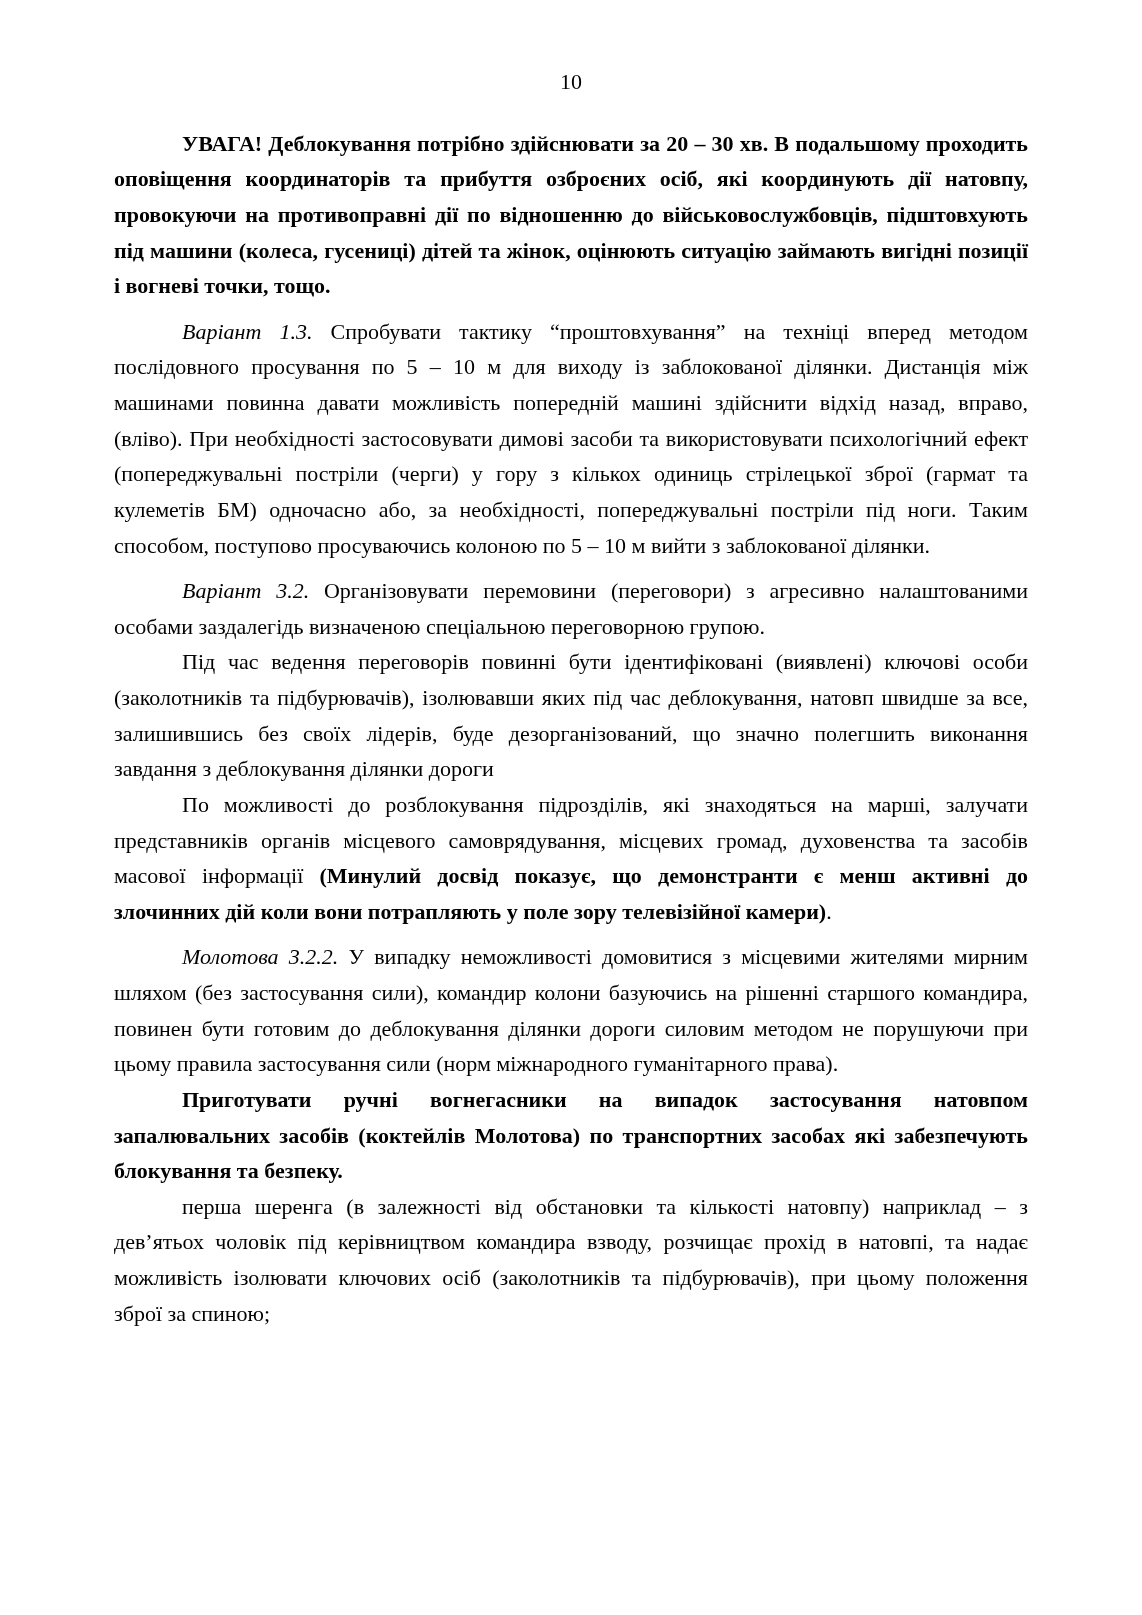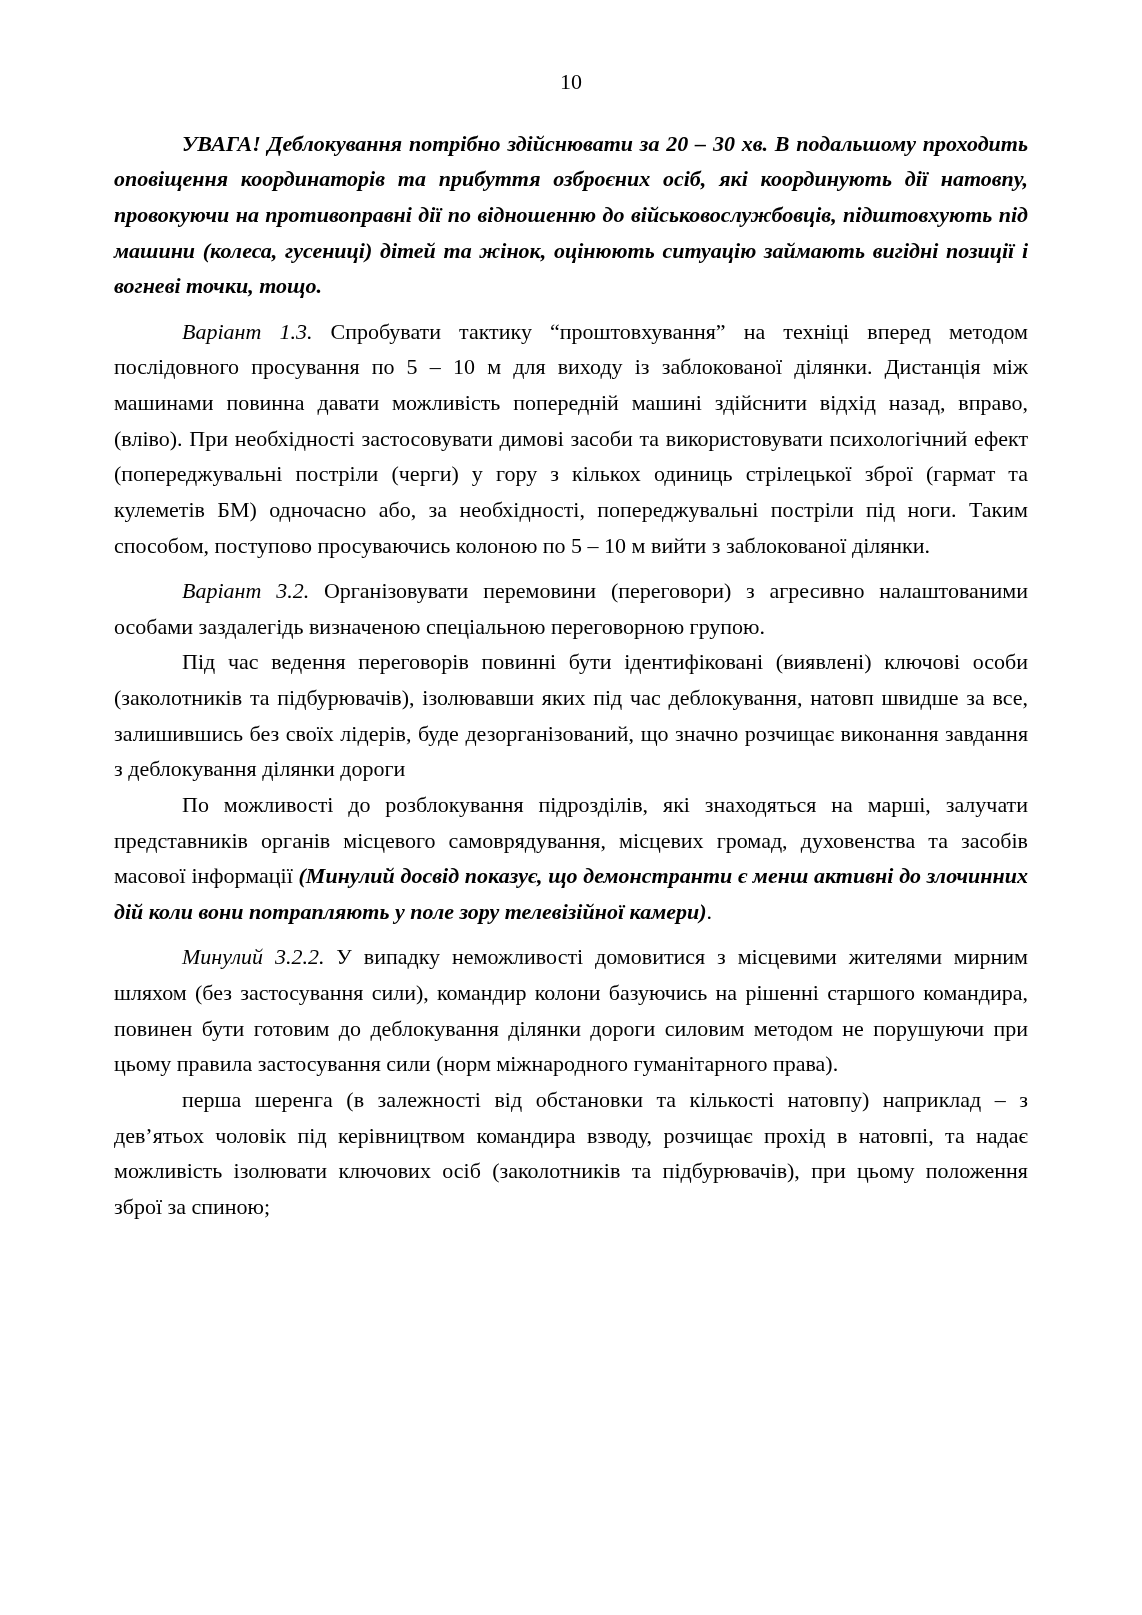--- a/index.html
+++ b/index.html
@@ -26,21 +26,20 @@
   p.para {
     margin: 0;
     text-align: justify;
     text-indent: 68px;
   }
   p.sp {
     margin-top: 10px;
   }
   .bi {
     font-weight: bold;
-    font-style: italic;
   }
   .it {
     font-style: italic;
   }
 </style>
 </head>
 <body>
 
 <div class="page">
 
@@ -48,27 +47,28 @@
 
   <p class="para"><span class="bi">УВАГА!</span>
 <span class="bi">Деблокування потрібно здійснювати за 20 – 30 хв. В подальшому проходить оповіщення координаторів та прибуття озброєних осіб, які координують дії натовпу, провокуючи на противоправні дії по відношенню до військовослужбовців, підштовхують під машини (колеса, гусениці) дітей та жінок, оцінюють ситуацію займають вигідні позиції і вогневі точки, тощо.</span></p>
 
   <p class="para sp"><span class="it">Варіант 1.3.</span>
 <span>Спробувати тактику “проштовхування” на техніці вперед методом послідовного просування по 5 – 10 м для виходу із заблокованої ділянки. Дистанція між машинами повинна давати можливість попередній машині здійснити відхід назад, вправо, (вліво). При необхідності застосовувати димові засоби та використовувати психологічний ефект (попереджувальні постріли (черги) у гору з кількох одиниць стрілецької зброї (гармат та кулеметів БМ) одночасно або, за необхідності, попереджувальні постріли під ноги. Таким способом, поступово просуваючись колоною по 5 – 10 м вийти з заблокованої ділянки.</span></p>
 
   <p class="para sp"><span class="it">Варіант 3.2.</span>
 <span>Організовувати перемовини (переговори) з агресивно налаштованими особами заздалегідь визначеною спеціальною переговорною групою.</span></p>
 
-  <p class="para"><span>Під час ведення переговорів повинні бути ідентифіковані (виявлені) ключові особи (заколотників та підбурювачів), ізолювавши яких під час деблокування, натовп швидше за все, залишившись без своїх лідерів, буде дезорганізований, що значно розчищає виконання завдання з деблокування ділянки дороги</span></p>
+  <p class="para"><span>Під час ведення переговорів повинні бути ідентифіковані (виявлені) ключові особи (заколотників та підбурювачів), ізолювавши яких під час деблокування, натовп швидше за все, залишившись без своїх лідерів, буде дезорганізований, що значно полегшить виконання завдання з деблокування ділянки дороги</span></p>
 
   <p class="para"><span>По можливості до розблокування підрозділів, які знаходяться на марші, залучати представників органів місцевого самоврядування, місцевих громад, духовенства та засобів масової інформації</span>
 <span class="bi">(Минулий досвід показує, що демонстранти є менш активні до злочинних дій коли вони потрапляють у поле зору телевізійної камери)</span><span>.</span></p>
 
 
-  <p class="para sp"><span class="it">Минулий 3.2.2.</span>
+  <p class="para sp"><span class="it">Молотова 3.2.2.</span>
 <span>У випадку неможливості домовитися з місцевими жителями мирним шляхом (без застосування сили), командир колони базуючись на рішенні старшого командира, повинен бути готовим до деблокування ділянки дороги силовим методом не порушуючи при цьому правила застосування сили (норм міжнародного гуманітарного права).</span></p>
 
 
+  <p class="para"><span class="bi">Приготувати ручні вогнегасники на випадок застосування натовпом запалювальних засобів (коктейлів Молотова) по транспортних засобах які забезпечують блокування та безпеку.</span></p>
 
 
   <p class="para"><span>перша шеренга (в залежності від обстановки та кількості натовпу) наприклад – з дев’ятьох чоловік під керівництвом командира взводу, розчищає прохід в натовпі, та надає можливість ізолювати ключових осіб (заколотників та підбурювачів), при цьому положення зброї за спиною;</span></p>
 
 </div>
 
 </body></html>

